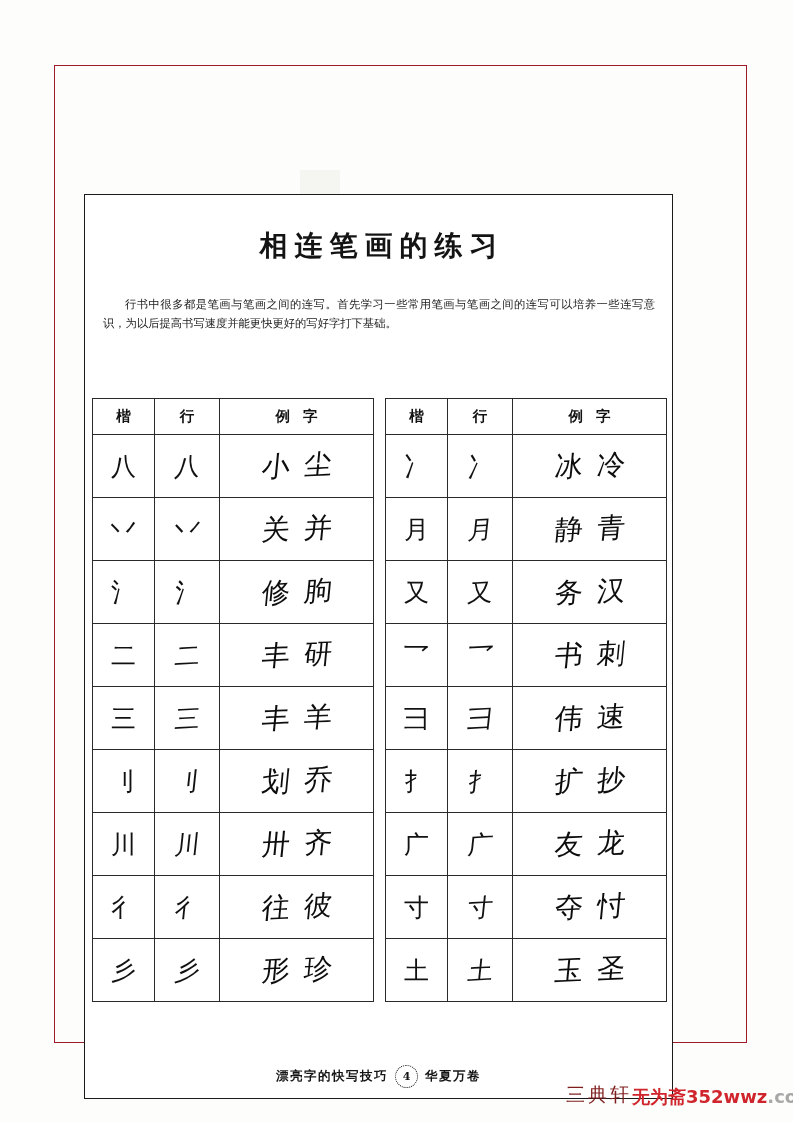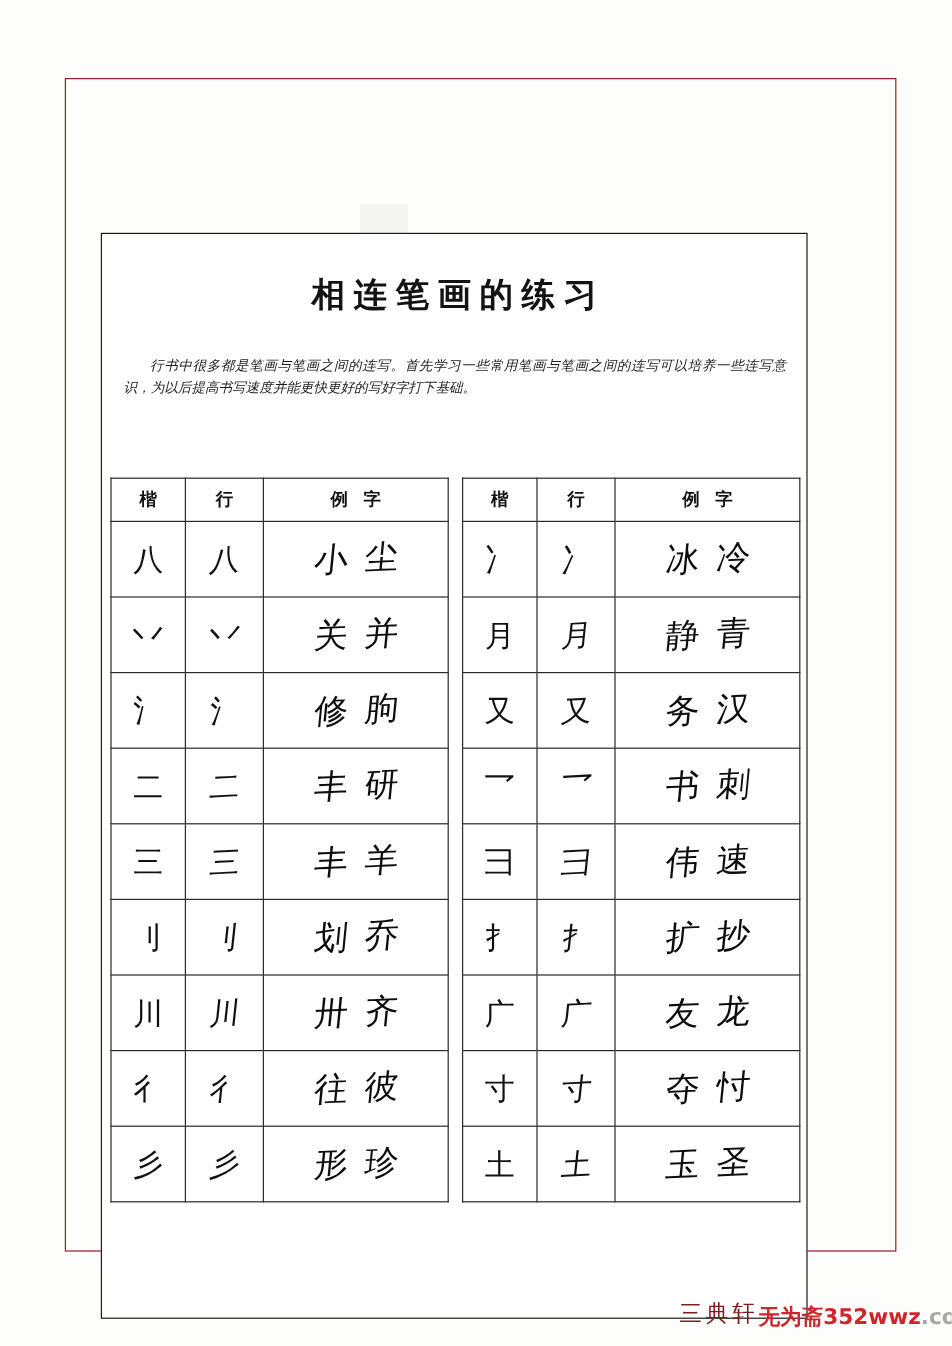--- a/index.html
+++ b/index.html
@@ -66,21 +66,20 @@
   #intro {
     position: absolute;
     left: 18px;
     top: 100px;
     width: 552px;
     font-family: "DejaVu Serif", "Liberation Serif", serif;
     font-size: 11.3px;
     line-height: 19px;
     color: #1b1b1b;
     text-align: justify;
-    font-style: italic;
   }
   #intro p {
     margin: 0 0 1px 0;
     text-indent: 22px;
   }
 
   
   #tables {
     position: absolute;
     left: 7px;
@@ -351,19 +350,24 @@
             <tr>
               <td><span class="kai">土</span></td>
               <td><span class="xing">土</span></td>
               <td><span class="example">玉圣</span></td>
             </tr>
           </tbody>
       </table>
 
     </div>
 
+    <div id="footer">
+      <span>漂亮字的快写技巧</span>
+      <span id="page-num-circle">4</span>
+      <span>华夏万卷</span>
+    </div>
 
   </div>
 
   <div id="watermark-gray">三典轩</div>
   <div id="watermark-red"><span>无为斋352wwz</span><span class="dim">.com</span></div>
 
 </div>
 
 </body></html>

